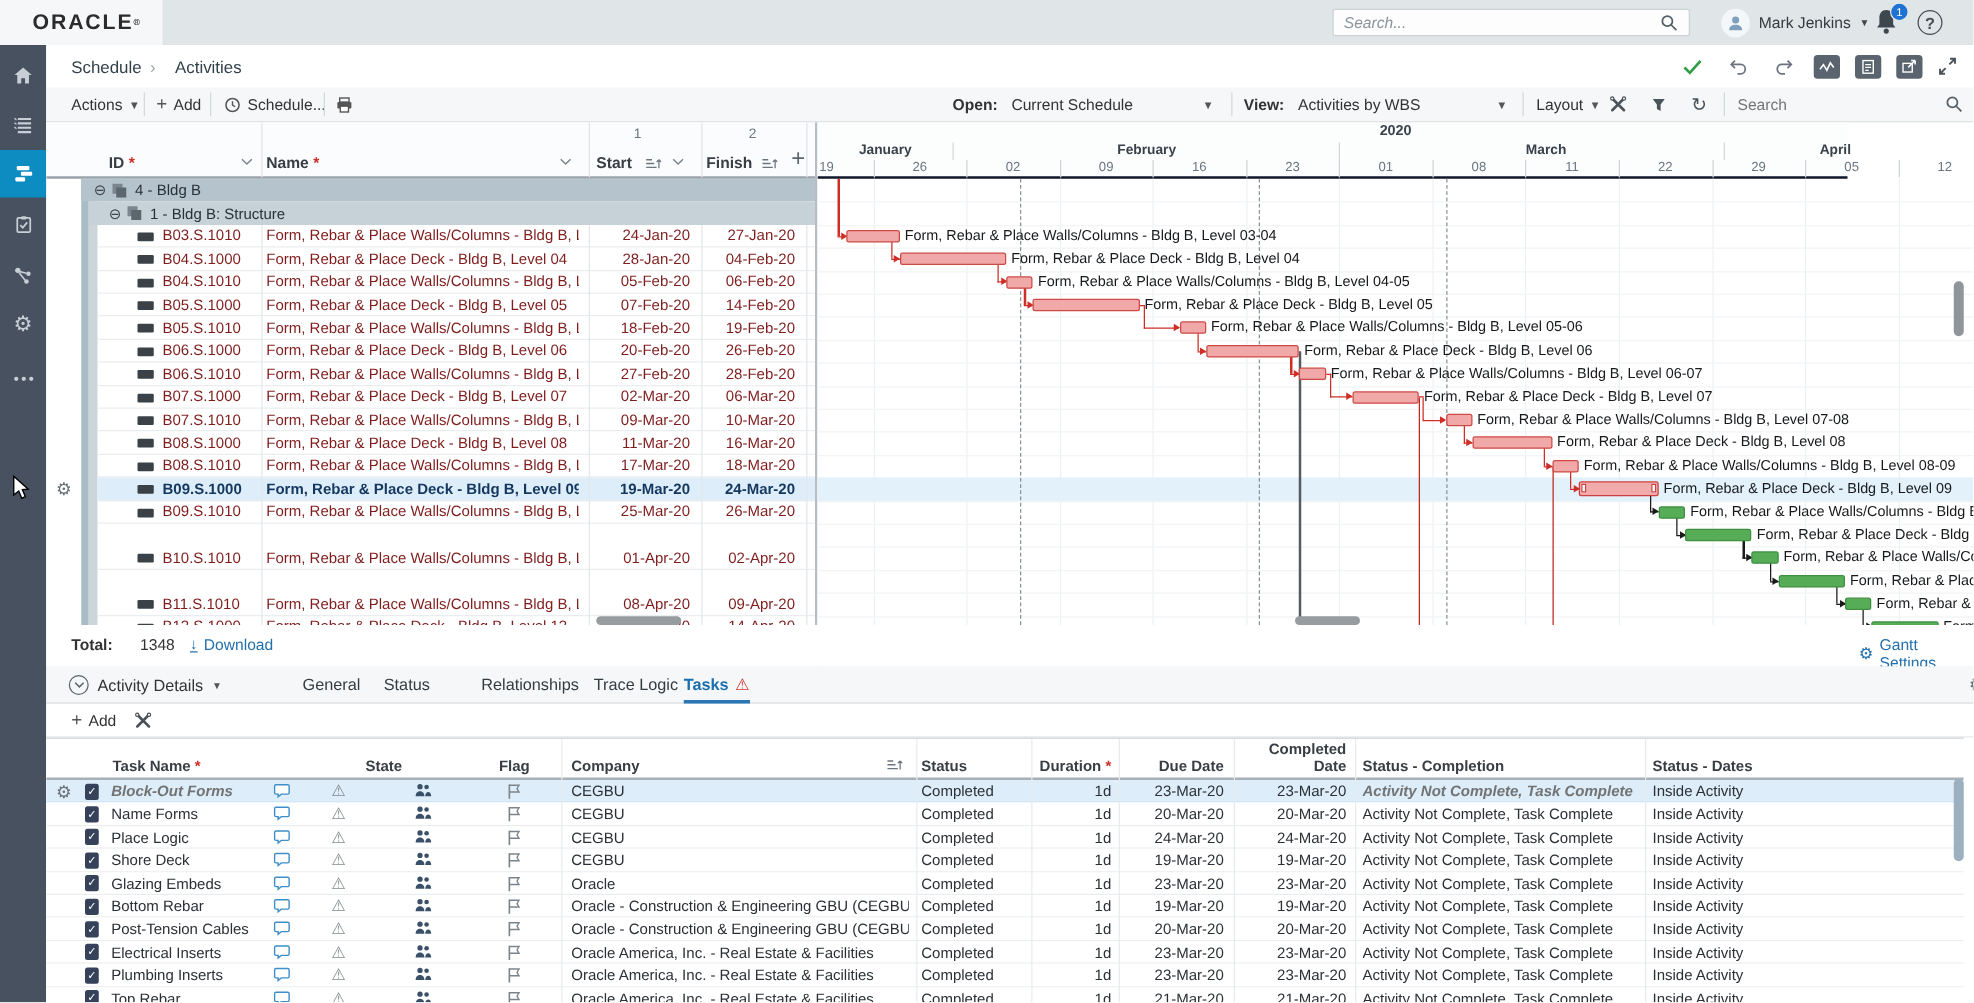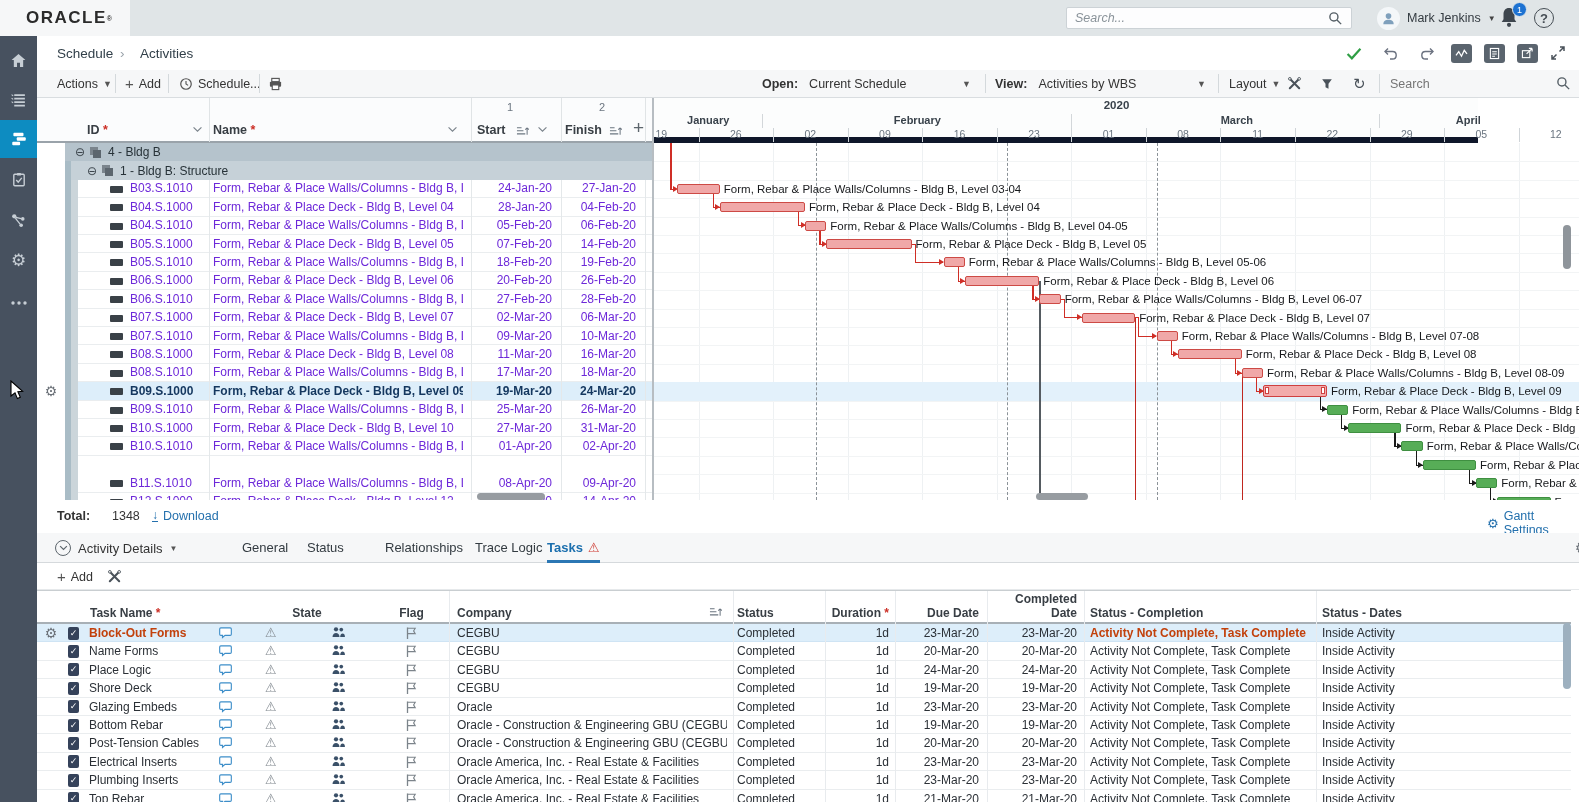--- a/index.html
+++ b/index.html
@@ -67,21 +67,21 @@
   #gridpanel { position:absolute; left:37px; top:98px; width:615px; height:402px; background:#fff; overflow:hidden; }
   #grid-head { position:absolute; left:0; top:0; width:615px; height:45px; background:#fbfcfd; border-bottom:2px solid #9aa3aa; }
   .gh-num { position:absolute; top:3px; font-size:11px; color:#6b7580; }
   .gh-lab { position:absolute; top:25px; font-size:12.5px; font-weight:bold; color:#383e44; }
   .req { color:#cc2f26; }
   .gh-div { position:absolute; top:0; height:44px; width:1px; background:#e0e4e6; }
   .hchev { position:absolute; top:28px; color:#7a838b; }
   .hsort { position:absolute; top:27px; color:#6b7580; }
   #grid-rows { position:absolute; left:0; top:45px; width:615px; height:357px; }
   .band { position:absolute; width:6px; }
-  .grow { position:absolute; height:18.4px; font-size:12px; color:#6d28d9; display:flex; align-items:center; }
+  .grow { position:absolute; height:18.4px; font-size:12px; color:#7f1d1d; display:flex; align-items:center; }
   .grow.grp1 { background:#b5c3cc; left:28px; right:0; color:#273238; }
   .grow.grp2 { background:#c6d1d8; left:34px; right:0; color:#273238; }
   .grow.act { left:41px; right:0; border-bottom:1px solid #eaedef; }
   .grow.act.sel { background:#ddeefa; color:#14375f; font-weight:bold; }
   .minus-ic { font-size:12px; color:#3c454c; margin-right:5px; }
   .wbs-ic { position:relative; width:12px; height:11px; margin-right:6px; }
   .wbs-ic i { position:absolute; background:#5c666e; width:8px; height:8px; display:block; }
   .wbs-ic i:first-child { left:0; top:0; background:#7b858d; }
   .wbs-ic i:last-child { left:3px; top:3px; }
   .abar { position:absolute; left:32px; top:6px; width:13px; height:7px; background:#3a4147; border-radius:1px; }
@@ -91,21 +91,21 @@
   .c-start { left:392px; width:82px; }
   .c-fin { left:482px; width:76px; }
   .bdy-div { position:absolute; width:1px; background:#e4e8ea; z-index:5; }
   .rowgear { position:absolute; left:6px; width:16px; height:16px; color:#6a7077; font-size:14px; line-height:16px; text-align:center; z-index:6; }
 
   
   #vsplit { position:absolute; left:652px; top:98px; width:2px; height:435px; background:#b7bdc2; }
 
   
   #ganttpanel { position:absolute; left:654px; top:98px; width:925px; height:402px; overflow:hidden; background:#fff; }
-  #gantt-head { position:absolute; left:0; top:0; width:824px; height:45px; border-bottom:6px solid #0f172a; background:#fcfdfd; }
+  #gantt-head { position:absolute; left:0; top:0; width:824px; height:45px; border-bottom:2px solid #0f172a; background:#fcfdfd; }
   #g-year { position:absolute; left:0; top:1px; width:925px; text-align:center; font-size:11.5px; font-weight:bold; color:#39424b; }
   .g-month { position:absolute; top:16px; height:14px; border-left:1px solid #d3d7da; text-align:center;
     font-size:11px; font-weight:bold; color:#39424b; overflow:hidden; }
   .g-week { position:absolute; top:30px; width:40px; margin-left:-20px; text-align:center; font-size:10.5px; color:#6a7580; }
   .g-wtick { position:absolute; top:30px; height:14px; width:1px; background:#cfd4d8; }
   #gantt-rows { position:absolute; left:0; top:45px; width:925px; height:357px; }
   .g-vline { position:absolute; top:0; bottom:0; width:1px; background:#eef1f3; }
   .g-hline { position:absolute; left:0; right:0; height:1px; background:#f2f4f5; }
   .g-selband { position:absolute; left:0; right:0; height:18.4px; background:#e3f1fb; }
   .mk-dash { position:absolute; width:0; border-left:1px dashed #8b9298; }
@@ -143,21 +143,21 @@
   #addrow .tbi { font-size:12.5px; color:#333; }
 
   
   #taskpanel { position:absolute; left:37px; top:590px; width:1534px; height:212px; background:#fff; overflow:hidden; border-top:1px solid #c9ced1; }
   #task-head { position:absolute; left:0; top:0; width:1534px; height:33px; border-bottom:2px solid #a8b0b6; background:#fff; }
   .th-lab { position:absolute; font-size:12px; font-weight:bold; color:#383e44; white-space:nowrap; }
   .t-div { position:absolute; top:0; width:1px; background:#e8ebee; z-index:4; }
   #task-rows { position:absolute; left:0; top:33px; width:1534px; height:179px; }
   .trow { position:absolute; left:0; right:0; height:18.4px; border-bottom:1px solid #eaedef; font-size:12px; color:#2b3036; background:#fff; }
   .trow.sel { background:#ddeefa; border-bottom:1px solid #cfe4f4; }
-  .trow.sel .tname, .trow.sel .tsc { font-weight:bold; color:#c2410c; }
+  .trow.sel .tname, .trow.sel .tsc { font-weight:bold; color:#737373;font-style:italic; }
   .tcell { position:absolute; top:2px; white-space:nowrap; }
   .tname { left:52px; }
   .tco { left:420px; width:270px; overflow:hidden; }
   .tst { left:700px; }
   .tdur { left:790px; width:62px; text-align:right; }
   .tdue { left:862px; width:80px; text-align:right; }
   .tcmp { left:954px; width:86px; text-align:right; }
   .tsc { left:1053px; width:220px; overflow:hidden; }
   .tsd { left:1285px; }
   .tickbox { position:absolute; left:31px; top:2.5px; width:11px; height:13px; background:#35425a; border-radius:2px;
@@ -524,27 +524,20 @@
           <span class="rdate c-start">19-Mar-20</span>
           <span class="rdate c-fin">24-Mar-20</span>
         </div>
         <div class="rowgear" style="top: 240.2px;">⚙</div>
         <div class="grow act" style="top: 257.6px;">
           <span class="abar"></span>
           <span class="rid">B09.S.1010</span>
           <span class="rname">Form, Rebar &amp; Place Walls/Columns - Bldg B, L...</span>
           <span class="rdate c-start">25-Mar-20</span>
           <span class="rdate c-fin">26-Mar-20</span>
-        </div>
-        <div class="grow act" style="top: 276px;">
-          <span class="abar"></span>
-          <span class="rid">B10.S.1000</span>
-          <span class="rname">Form, Rebar &amp; Place Deck - Bldg B, Level 10</span>
-          <span class="rdate c-start">27-Mar-20</span>
-          <span class="rdate c-fin">31-Mar-20</span>
         </div>
         <div class="grow act" style="top: 294.4px;">
           <span class="abar"></span>
           <span class="rid">B10.S.1010</span>
           <span class="rname">Form, Rebar &amp; Place Walls/Columns - Bldg B, L...</span>
           <span class="rdate c-start">01-Apr-20</span>
           <span class="rdate c-fin">02-Apr-20</span>
         </div>
         <div class="grow act" style="top: 331.2px;">
           <span class="abar"></span>

